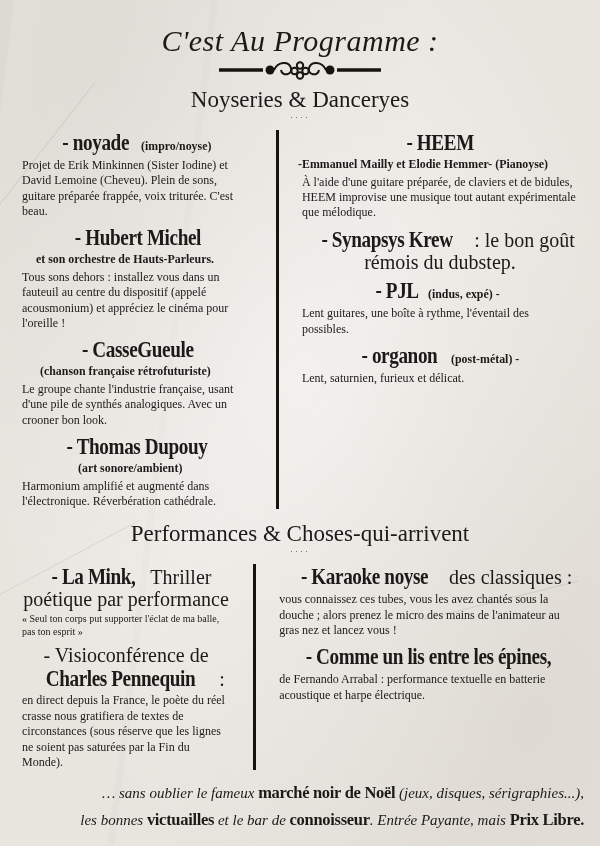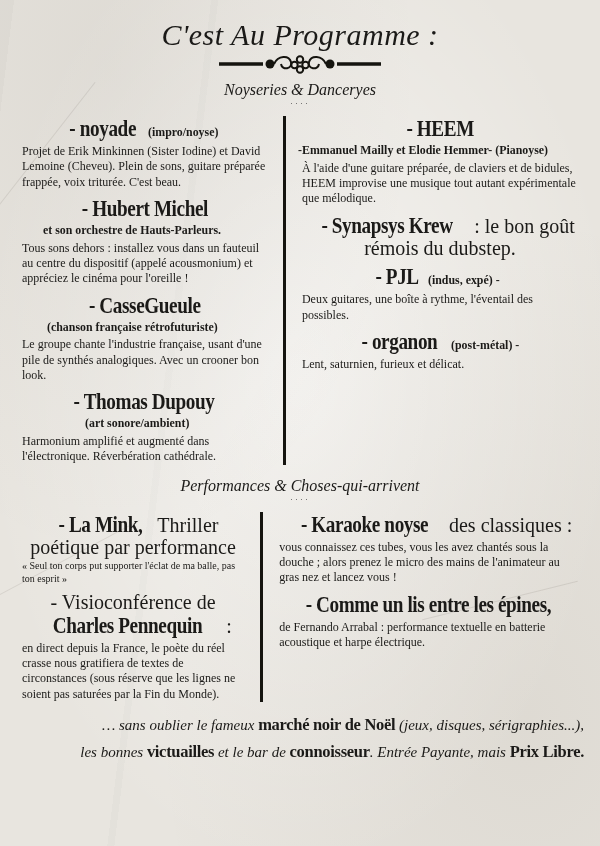--- a/index.html
+++ b/index.html
@@ -10,26 +10,26 @@
       radial-gradient(ellipse at 18% 8%, rgba(70,60,45,.06), transparent 45%),
       radial-gradient(ellipse at 88% 85%, rgba(90,75,50,.07), transparent 50%),
       radial-gradient(ellipse at 50% 45%, rgba(255,255,255,.55), transparent 75%),
       linear-gradient(97deg, rgba(0,0,0,.025) 0 2%, transparent 2% 30%, rgba(0,0,0,.02) 30% 31%, transparent 31%),
       #e8e5df;
   }
   .scratch{position:absolute;background:rgba(80,74,64,.12);pointer-events:none}
   .s1{left:30px;top:60px;width:1px;height:210px;transform:rotate(38deg)}
   .s2{left:55px;top:470px;width:1px;height:190px;transform:rotate(62deg)}
   .s3{left:420px;top:600px;width:160px;height:1px;transform:rotate(-14deg)}
-  .page{position:relative;height:100%;display:flex;flex-direction:column;padding:16px 16px 4px}
+  .page{position:relative;height:100%;display:flex;flex-direction:column;padding:22px 16px 4px}
   .title{text-align:center;font-style:italic;font-size:30px;letter-spacing:.5px;margin-top:2px}
   .ornament{display:flex;justify-content:center;margin:1px 0 0}
-  .sec-head{text-align:center;font-style:italic;font-size:16px;margin-top:6px}
+  .sec-head{text-align:center;font-size:23px;margin-top:6px}
   .stars{text-align:center;font-size:9px;letter-spacing:2px;line-height:8px;color:#3a3a3a;margin-bottom:3px}
-  .cols{display:grid;grid-template-columns:1fr 3px 1fr;column-gap:10px}
+  .cols{display:grid;grid-template-columns:1fr 3px 1fr;column-gap:17px}
   .vrule{width:2.5px;background:#15140f;margin:6px 0;justify-self:center}
   .act{margin:6px 2px}
   .act-title{text-align:center;line-height:1.04;margin-bottom:3px}
   .big{font-weight:700;font-size:24px;letter-spacing:-.5px;display:inline-block;transform:scaleX(.8);transform-origin:center;white-space:nowrap}
   .sub{font-weight:700;font-size:13.5px;display:inline-block;transform:scaleX(.88);transform-origin:left;white-space:nowrap}
   .pre,.post{font-size:20px}
   .desc{font-size:12px;line-height:1.28;text-align:left;margin:1px 4px}
   .desc.rt{text-align:left;font-size:10px}
   .footer-line{text-align:right;font-style:italic;font-size:15px;margin-top:7px}
   .footer-line b{font-style:normal;font-size:16.5px;letter-spacing:-.3px}
@@ -88,21 +88,21 @@
     <div>
       <div class="act">
         <div class="act-title"><span class="big">- HEEM</span> <span class="sub">-Emmanuel Mailly et Elodie Hemmer- (Pianoyse)</span></div>
         <p class="desc">À l'aide d'une guitare préparée, de claviers et de bidules, HEEM improvise une musique tout autant expérimentale que mélodique.</p>
       </div>
       <div class="act">
         <div class="act-title"><span class="big">- Synapsys Krew</span><span class="post"> : le bon goût rémois du dubstep.</span></div>
       </div>
       <div class="act">
         <div class="act-title"><span class="big">- PJL</span> <span class="sub">(indus, expé) -</span></div>
-        <p class="desc">Deux guitares, une boîte à rythme, l'éventail des possibles.</p>
+        <p class="desc">Lent guitares, une boîte à rythme, l'éventail des possibles.</p>
       </div>
       <div class="act">
         <div class="act-title"><span class="big">- organon</span> <span class="sub">(post-métal) -</span></div>
         <p class="desc">Lent, saturnien, furieux et délicat.</p>
       </div>
     </div>
   </div>
 
   <div class="sec-head">Performances &amp; Choses-qui-arrivent</div>
   <div class="stars">····</div>

